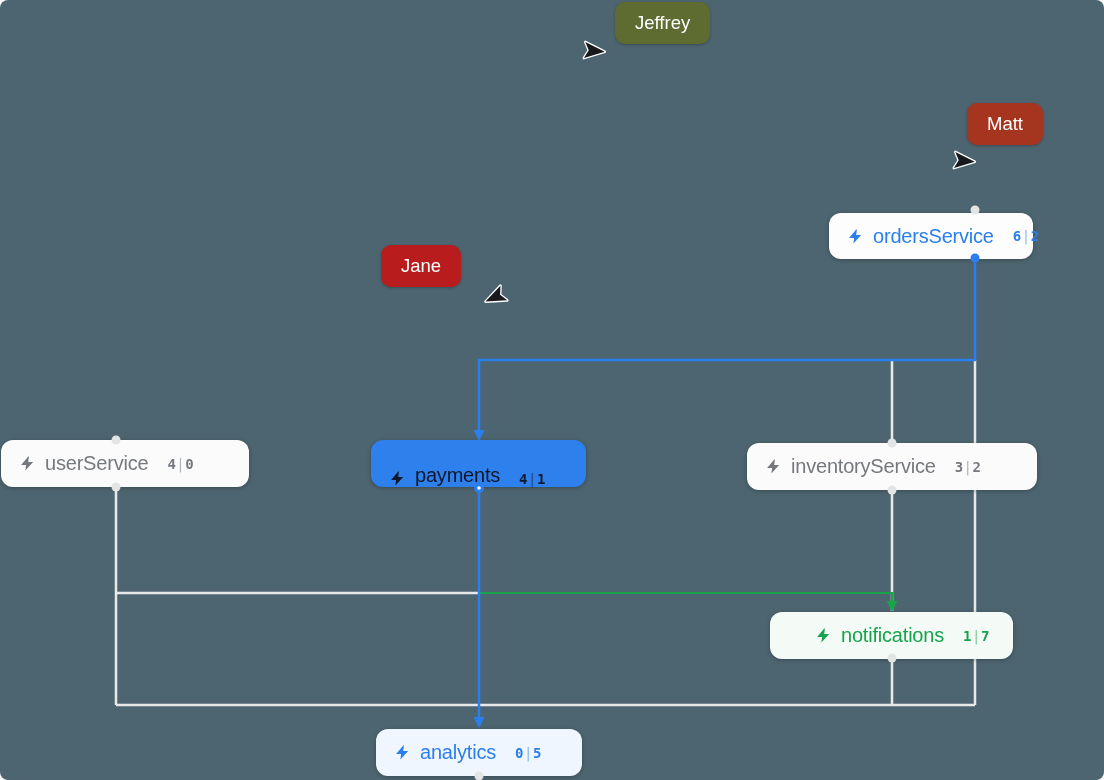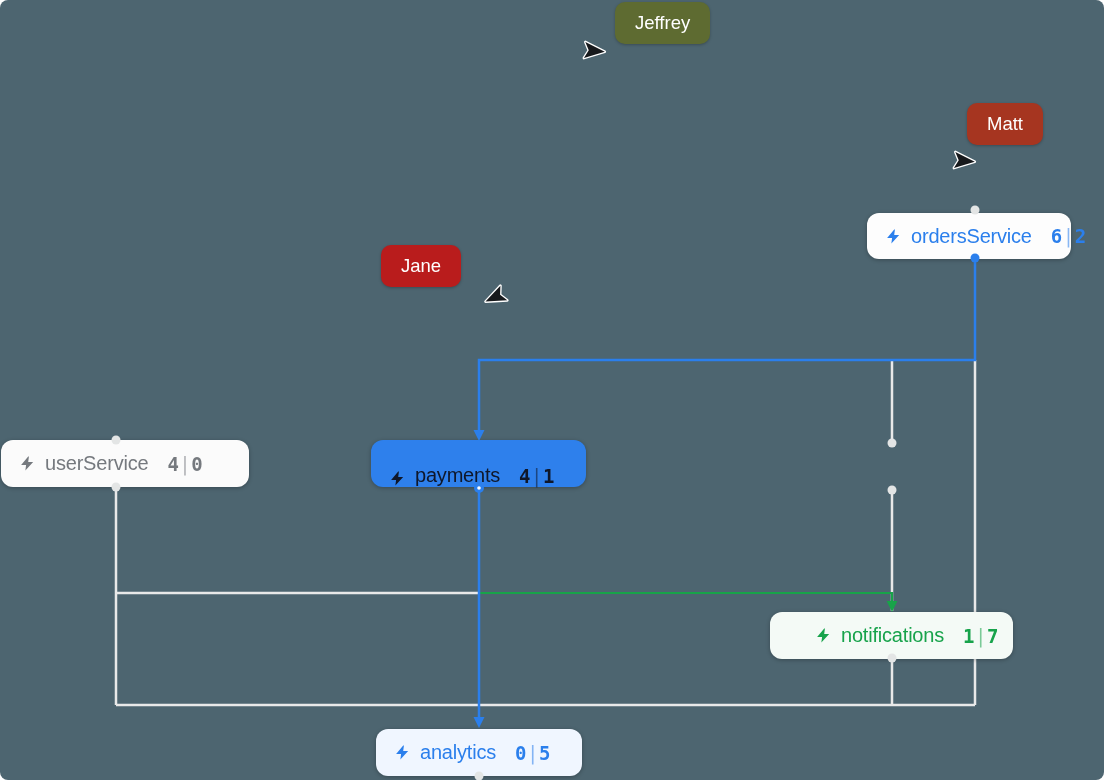--- a/index.html
+++ b/index.html
@@ -23,21 +23,21 @@
     padding:0 18px;box-sizing:border-box;
     border-radius:12px;
     box-shadow:0 1px 4px rgba(0,0,0,.28);
     font-size:20px;font-weight:500;letter-spacing:-.2px;
     white-space:nowrap;
   }
   .node .bolt{width:17px;height:17px;flex:0 0 auto;fill:currentColor;}
   .node .counts{
     margin-left:10px;
     font-family:"DejaVu Sans Mono", monospace;
-    font-size:19px;font-weight:700;letter-spacing:-.5px;
+    font-size:14px;font-weight:700;letter-spacing:-.5px;
   }
   .node .counts .pipe{opacity:.55;font-weight:400;margin:0 1px;}
   .n-gray  {background:#fbfbfb;color:#75797e;}
   .n-white {background:#fdfdfd;color:#2b7fec;}
   .n-blue  {background:#2e80ec;color:#0f172a;align-items:flex-end;}
   .n-green {background:#f4faf6;color:#17a34b;padding-left:45px;}
   .n-lblue {background:#f0f6ff;color:#2b7fec;}
 
   
   .badge{
@@ -85,22 +85,29 @@
   </div>
 
   <div class="node n-blue" style="left:371px;top:440px;width:215px;height:47px">
     <svg class="bolt" viewBox="0 0 24 24">
         <path d="M13 2 3 14h7l-1 8 11-12h-7l1-8z"></path>
       </svg>
     <span>payments</span>
     <span class="counts"><span>4</span><span class="pipe">|</span><span>1</span></span>
   </div>
 
+  <div class="node n-gray" style="left:747px;top:443px;width:290px;height:47px">
+    <svg class="bolt" viewBox="0 0 24 24">
+        <path d="M13 2 3 14h7l-1 8 11-12h-7l1-8z"></path>
+      </svg>
+    <span>inventoryService</span>
+    <span class="counts"><span>3</span><span class="pipe">|</span><span>2</span></span>
+  </div>
 
-  <div class="node n-white" style="left:867px;top:213px;width:204px;height:46px">
+  <div class="node n-white" style="left:829px;top:213px;width:204px;height:46px">
     <svg class="bolt" viewBox="0 0 24 24">
         <path d="M13 2 3 14h7l-1 8 11-12h-7l1-8z"></path>
       </svg>
     <span>ordersService</span>
     <span class="counts"><span>6</span><span class="pipe">|</span><span>2</span></span>
   </div>
 
   <div class="node n-green" style="left:770px;top:612px;width:243px;height:47px">
     <svg class="bolt" viewBox="0 0 24 24">
         <path d="M13 2 3 14h7l-1 8 11-12h-7l1-8z"></path>

